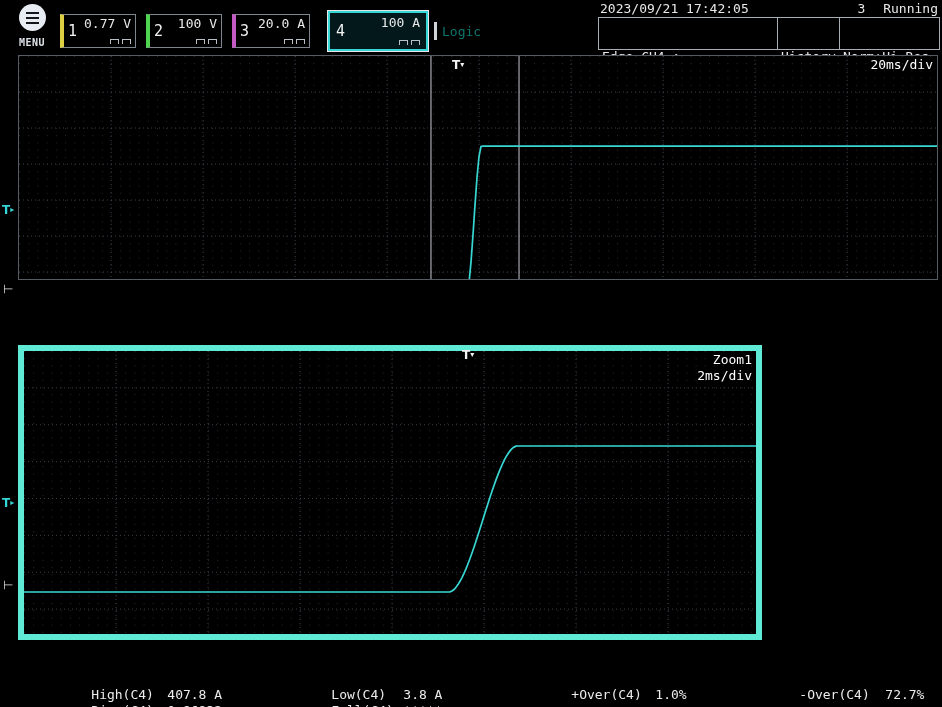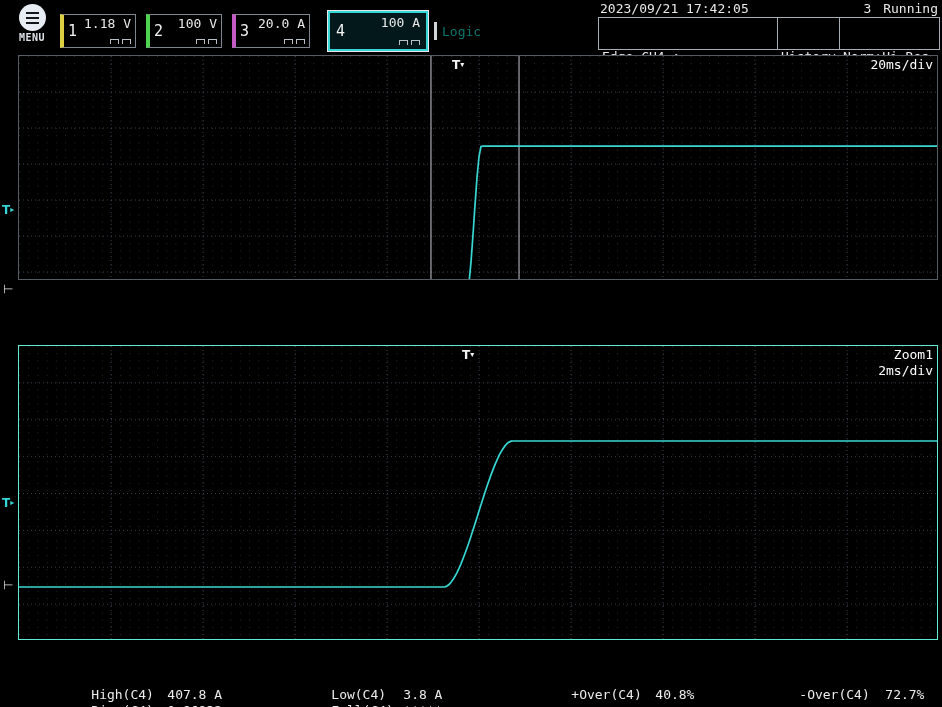--- a/index.html
+++ b/index.html
@@ -5,52 +5,52 @@
   *{margin:0;padding:0;box-sizing:border-box}
   html,body{background:#000}
   .screen{position:relative;width:942px;height:707px;background:#000;overflow:hidden;
           font-family:"DejaVu Sans Mono",monospace;color:#e8e8e8}
 
   
   .menu-btn{position:absolute;left:12px;top:4px;width:40px;text-align:center;cursor:pointer}
   .menu-circle{width:27px;height:27px;border-radius:50%;background:#e7ebf2;margin:0 auto;
                display:flex;flex-direction:column;justify-content:center;align-items:center;gap:3px}
   .menu-circle i{display:block;width:13px;height:2px;background:#14161a}
-  .menu-label{font-size:10px;font-weight:bold;letter-spacing:.5px;color:#dfe3ea;margin-top:1px}
+  .menu-label{font-size:10px;font-weight:bold;letter-spacing:.5px;color:#dfe3ea;margin-top:6px}
 
   .ch{position:absolute;top:14px;height:34px;border:1px solid #80868f;border-left:4px solid #fff;
       background:#000;display:flex;align-items:stretch;padding:1px 4px;cursor:pointer}
   .ch-num{font-size:15px;color:#f2f2f2;align-self:center;margin-right:7px}
   .ch-right{display:flex;flex-direction:column;justify-content:space-between;flex:1;text-align:right}
   .ch-val{font-size:13px;white-space:pre}
   .ch-icons{display:flex;justify-content:flex-end;gap:3px;padding-bottom:2px}
   .cicon{display:inline-block;width:9px;height:5px;border:1px solid #b8bec6;border-bottom:none}
   .ch.selected{top:11px;height:40px;border:2px solid #35d6d6;outline:1px solid #e8e8e8;
                background:#03181b;padding:2px 6px}
 
   .logic{position:absolute;left:434px;top:19px;height:24px;display:flex;align-items:center;gap:5px;
          color:#0f766e;font-size:13px;cursor:pointer}
   .logic-bar{width:3px;height:18px;background:#cfd4da}
 
   .info{position:absolute;left:598px;top:0;width:342px;height:56px;font-size:13px}
   .info-row1{display:flex;align-items:center;height:17px;padding:0 2px;white-space:pre}
   .info-row1 .acq{margin-left:auto}
-  .info-row1 .run{margin-left:12px}
+  .info-row1 .run{margin-left:18px}
   .info-cells{display:flex;height:33px;border:1px solid #a7adb5;background:#000}
   .cell{padding:1px 3px;font-size:13px;line-height:15px;white-space:pre}
   .cell + .cell{border-left:1px solid #a7adb5}
   .cell.trig{width:178px}
   .cell.hist{width:62px}
   .cell.rec{flex:1}
   .cell .r{text-align:right}
 
   
   .win{position:absolute;left:18px;background:#000;overflow:hidden}
   #main-win{top:55px;width:920px;height:225px;border:1px solid #565b64}
-  #zoom-win{top:345px;width:920px;height:295px;border:1px solid #5eead4}
+  #zoom-win{top:345px;width:744px;height:295px;border:6px solid #5eead4}
   .win svg{position:absolute;left:0;top:0;display:block}
   .divlabel{position:absolute;right:4px;top:1px;font-size:13px;color:#fff;z-index:4}
   .zoomtitle{position:absolute;right:4px;top:1px;font-size:13px;color:#fff;z-index:4}
   #zoom-win .divlabel{top:17px}
 
   
   .marker{position:absolute;z-index:6;line-height:1;font-family:"DejaVu Sans",sans-serif;cursor:pointer}
   .marker b{font-weight:bold;font-size:12px}
   .marker i{font-style:normal;font-size:8px;vertical-align:2px}
   .t-top{color:#f2f2f2}
@@ -71,21 +71,21 @@
         <i></i>
         <i></i>
         <i></i>
       </div>
     <div class="menu-label">MENU</div>
   </div>
 
   <div class="ch" style="left: 60px; width: 76px; border-left-color: rgb(221, 206, 66);">
     <span class="ch-num">1</span>
     <div class="ch-right">
-      <span class="ch-val">1.18 V</span>
+      <span class="ch-val">0.77 V</span>
       <span class="ch-icons">
           <i class="cicon"></i>
           <i class="cicon"></i>
         </span>
     </div>
   </div>
   <div class="ch" style="left: 146px; width: 76px; border-left-color: rgb(79, 212, 79);">
     <span class="ch-num">2</span>
     <div class="ch-right">
       <span class="ch-val">100 V</span>
@@ -221,19 +221,19 @@
   <div class="meas" style="left:60px;top:688px">
     <span class="lbl" style="width:76px">Rise(C4)</span><span>0.86832ms</span>
   </div>
   <div class="meas" style="left:300px;top:672px">
     <span class="lbl" style="width:72px">Low(C4)</span><span>3.8 A</span>
   </div>
   <div class="meas" style="left:300px;top:688px">
     <span class="lbl" style="width:72px">Fall(C4)</span><span>*****</span>
   </div>
   <div class="meas" style="left:540px;top:672px">
-    <span class="lbl" style="width:84px">+Over(C4)</span><span>40.8%</span>
+    <span class="lbl" style="width:84px">+Over(C4)</span><span>1.0%</span>
   </div>
   <div class="meas" style="left:768px;top:672px">
     <span class="lbl" style="width:86px">-Over(C4)</span><span>72.7%</span>
   </div>
 
 </div>
 
 </body></html>

